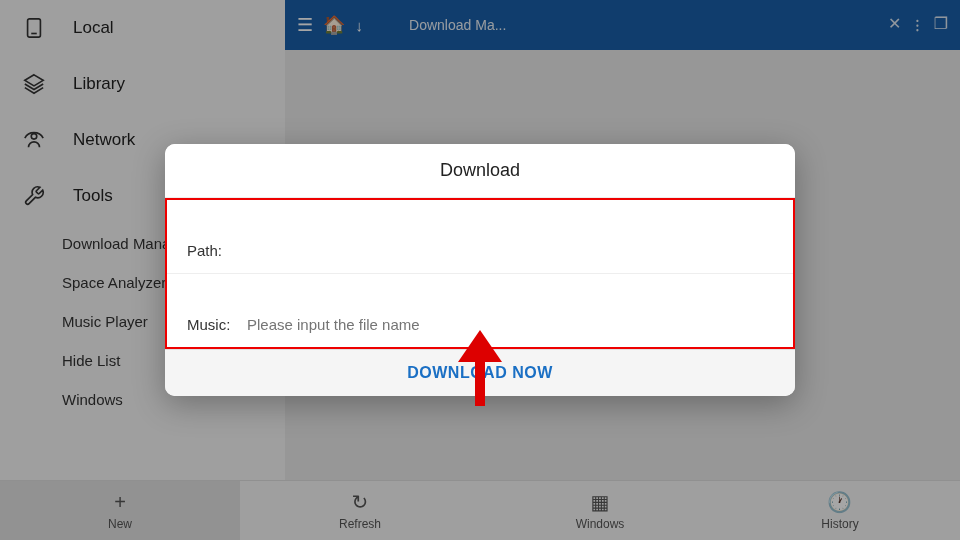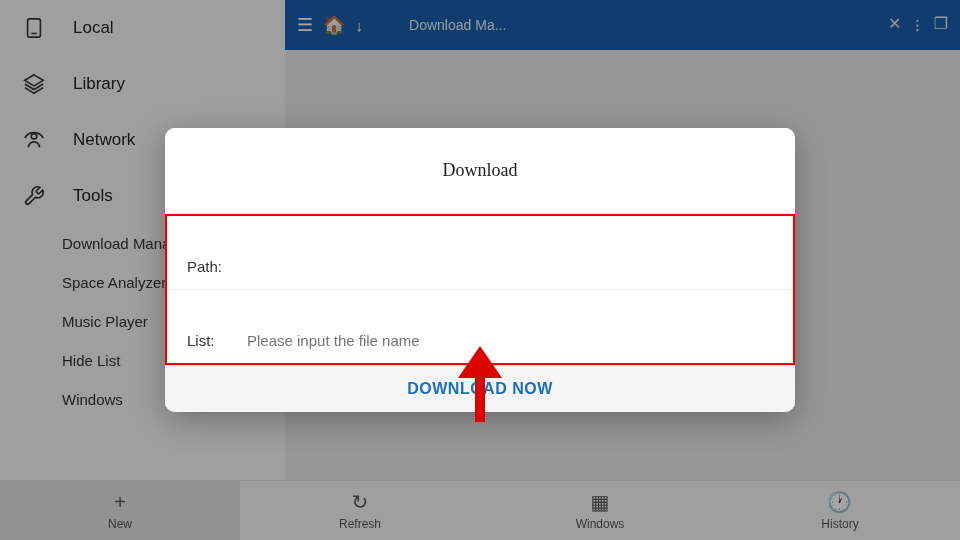--- a/index.html
+++ b/index.html
@@ -148,25 +148,24 @@
       background: white;
       border-radius: 10px;
       width: 630px;
       overflow: hidden;
       box-shadow: 0 8px 32px rgba(0,0,0,0.3);
     }
 
     .dialog-title-bar {
       background: white;
       text-align: center;
-      padding: 32px;
+      padding: 16px;
       font-size: 18px;
       color: #222;
       border-bottom: 1px solid #eee;
-      font-family: Liberation Serif, serif;
     }
 
     .dialog-body {
       padding: 0;
       border: 2.5px solid #e00;
       margin: 0;
     }
 
     .dialog-field {
       display: flex;
@@ -368,21 +367,21 @@
     <div class="dialog">
       <div class="dialog-title-bar">
         <span>Download</span>
       </div>
       <div class="dialog-body">
         <div class="dialog-field">
           <span class="dialog-field-label">Path:</span>
           <input class="dialog-field-input" type="text" value="" style="">
         </div>
         <div class="dialog-field">
-          <span class="dialog-field-label">List:</span>
+          <span class="dialog-field-label">Music:</span>
           <input class="dialog-field-input" type="text" placeholder="Please input the file name" style="">
         </div>
       </div>
       <div class="dialog-footer">
         <button class="dialog-download-btn">DOWNLOAD NOW</button>
       </div>
     </div>
 
     <div style="position:absolute; bottom: -10px; left:50%; transform:translateX(-50%); display:flex; flex-direction:column; align-items:center; pointer-events:none;">
 

